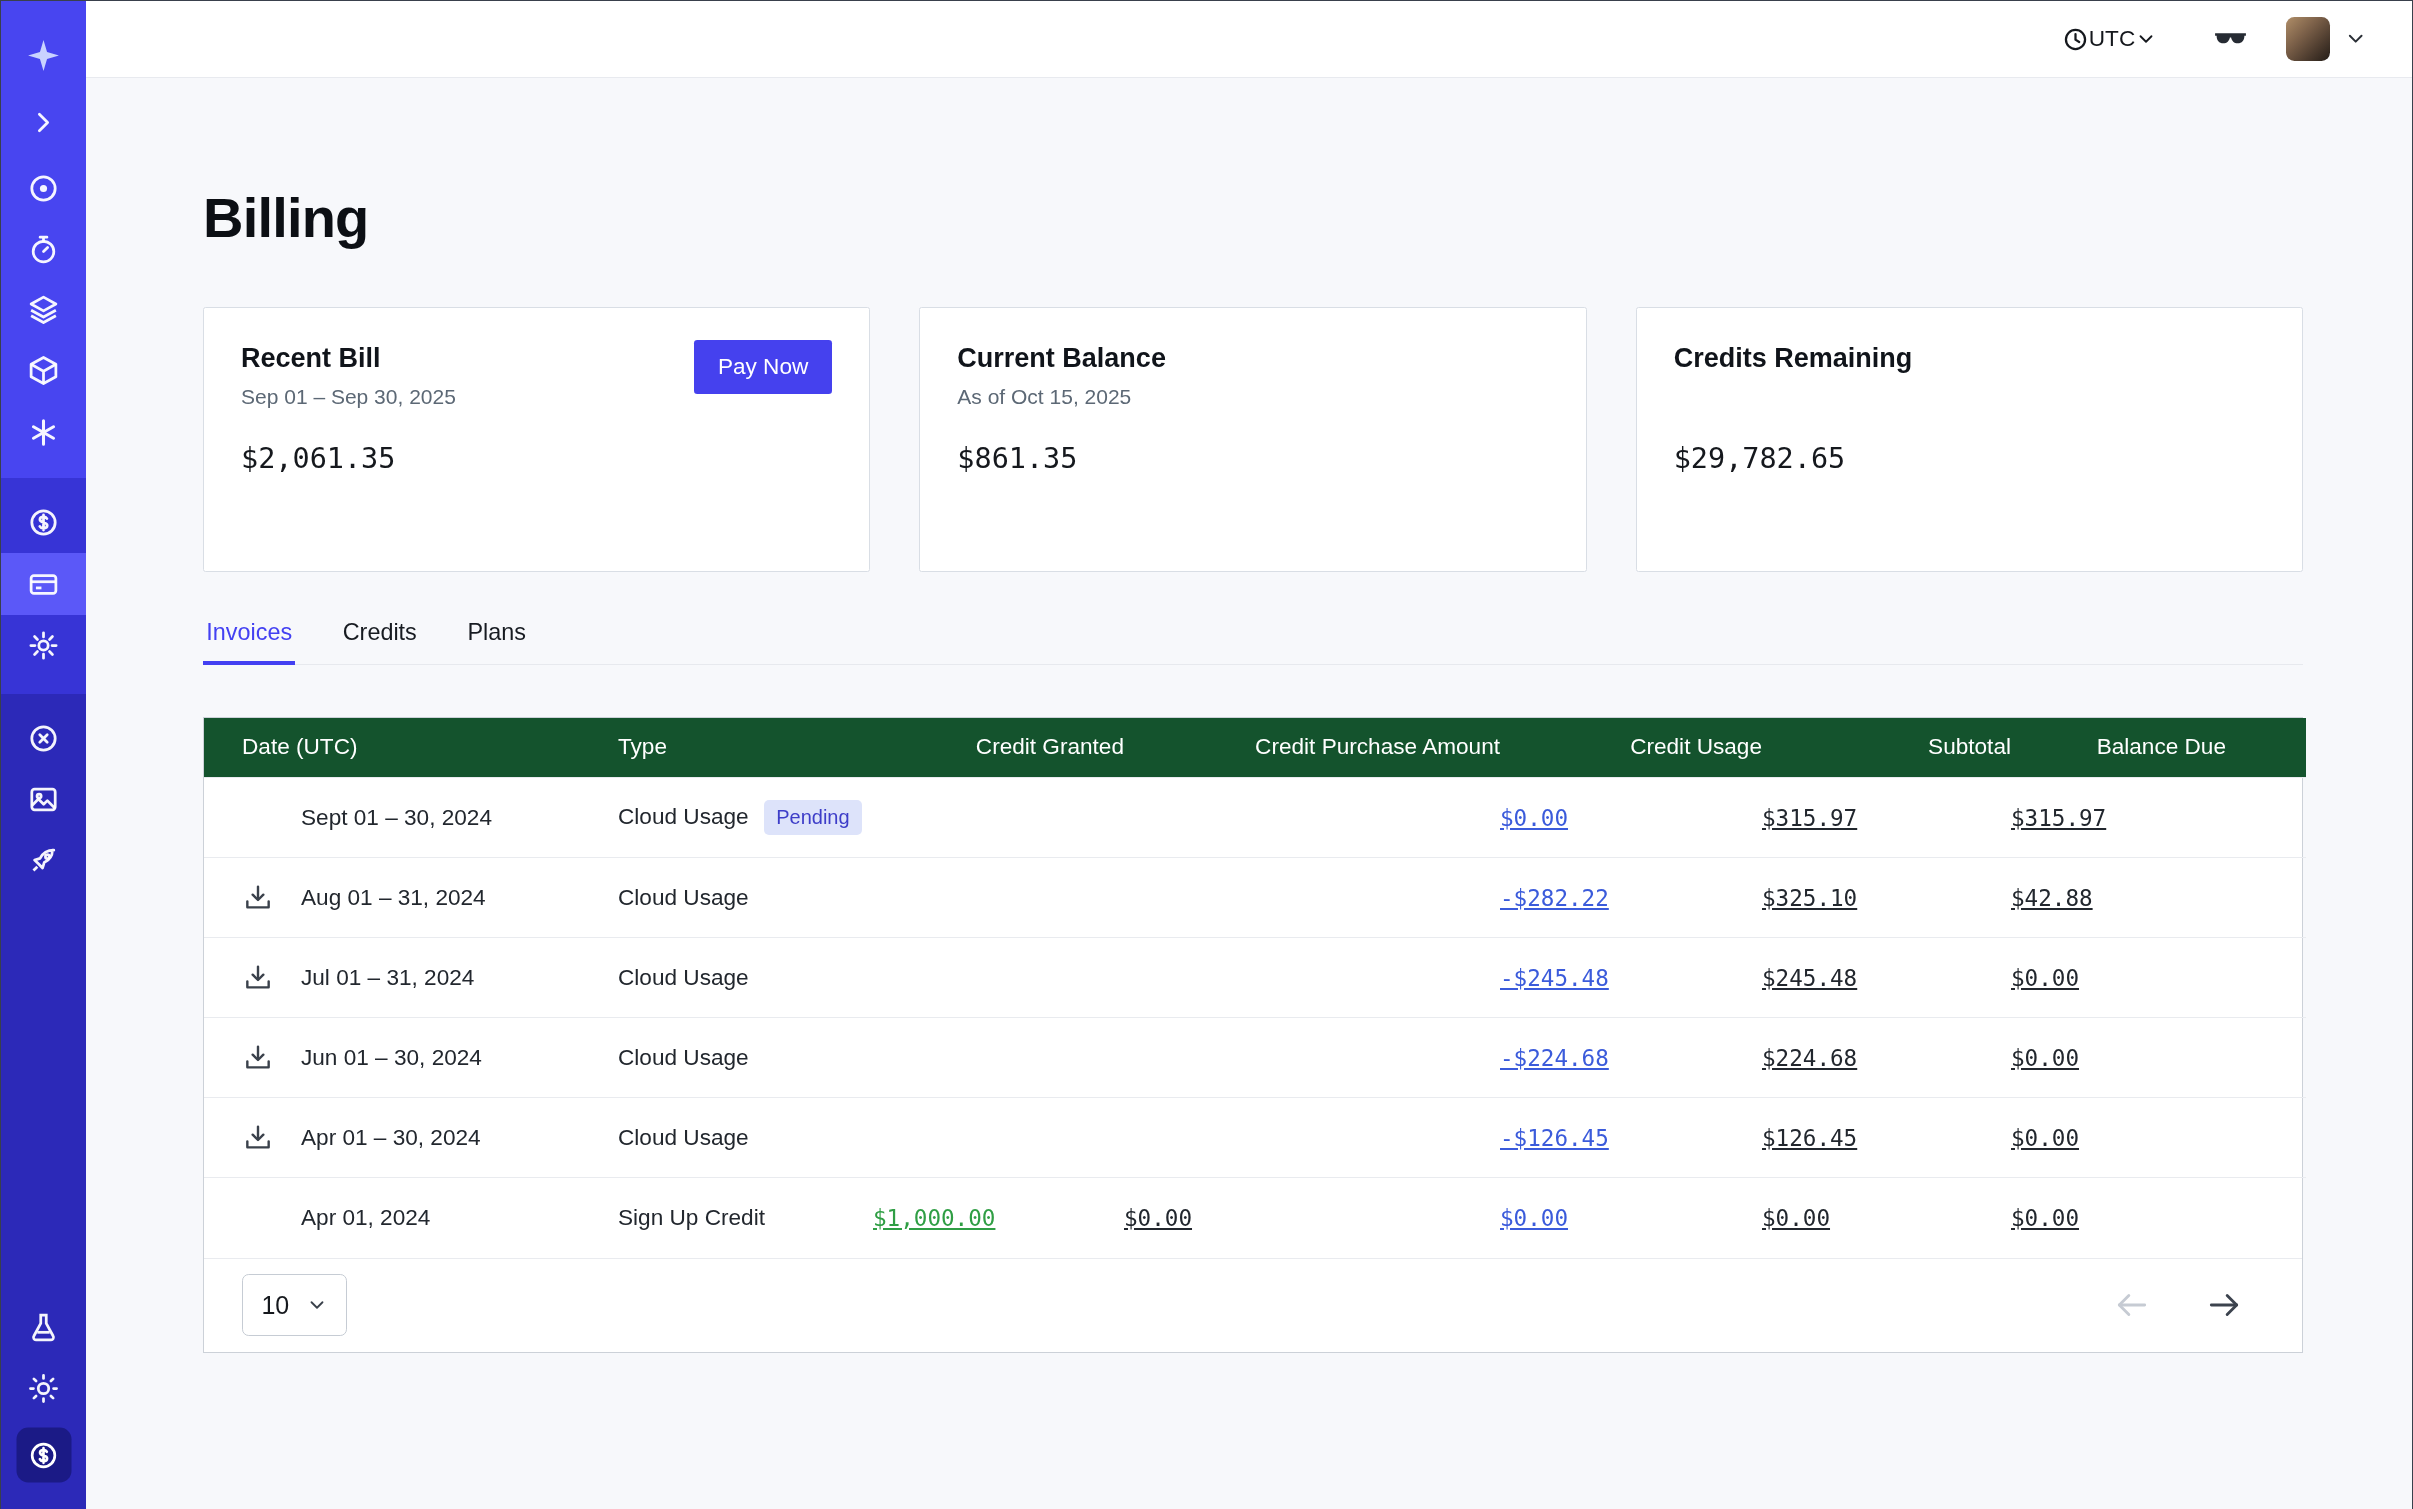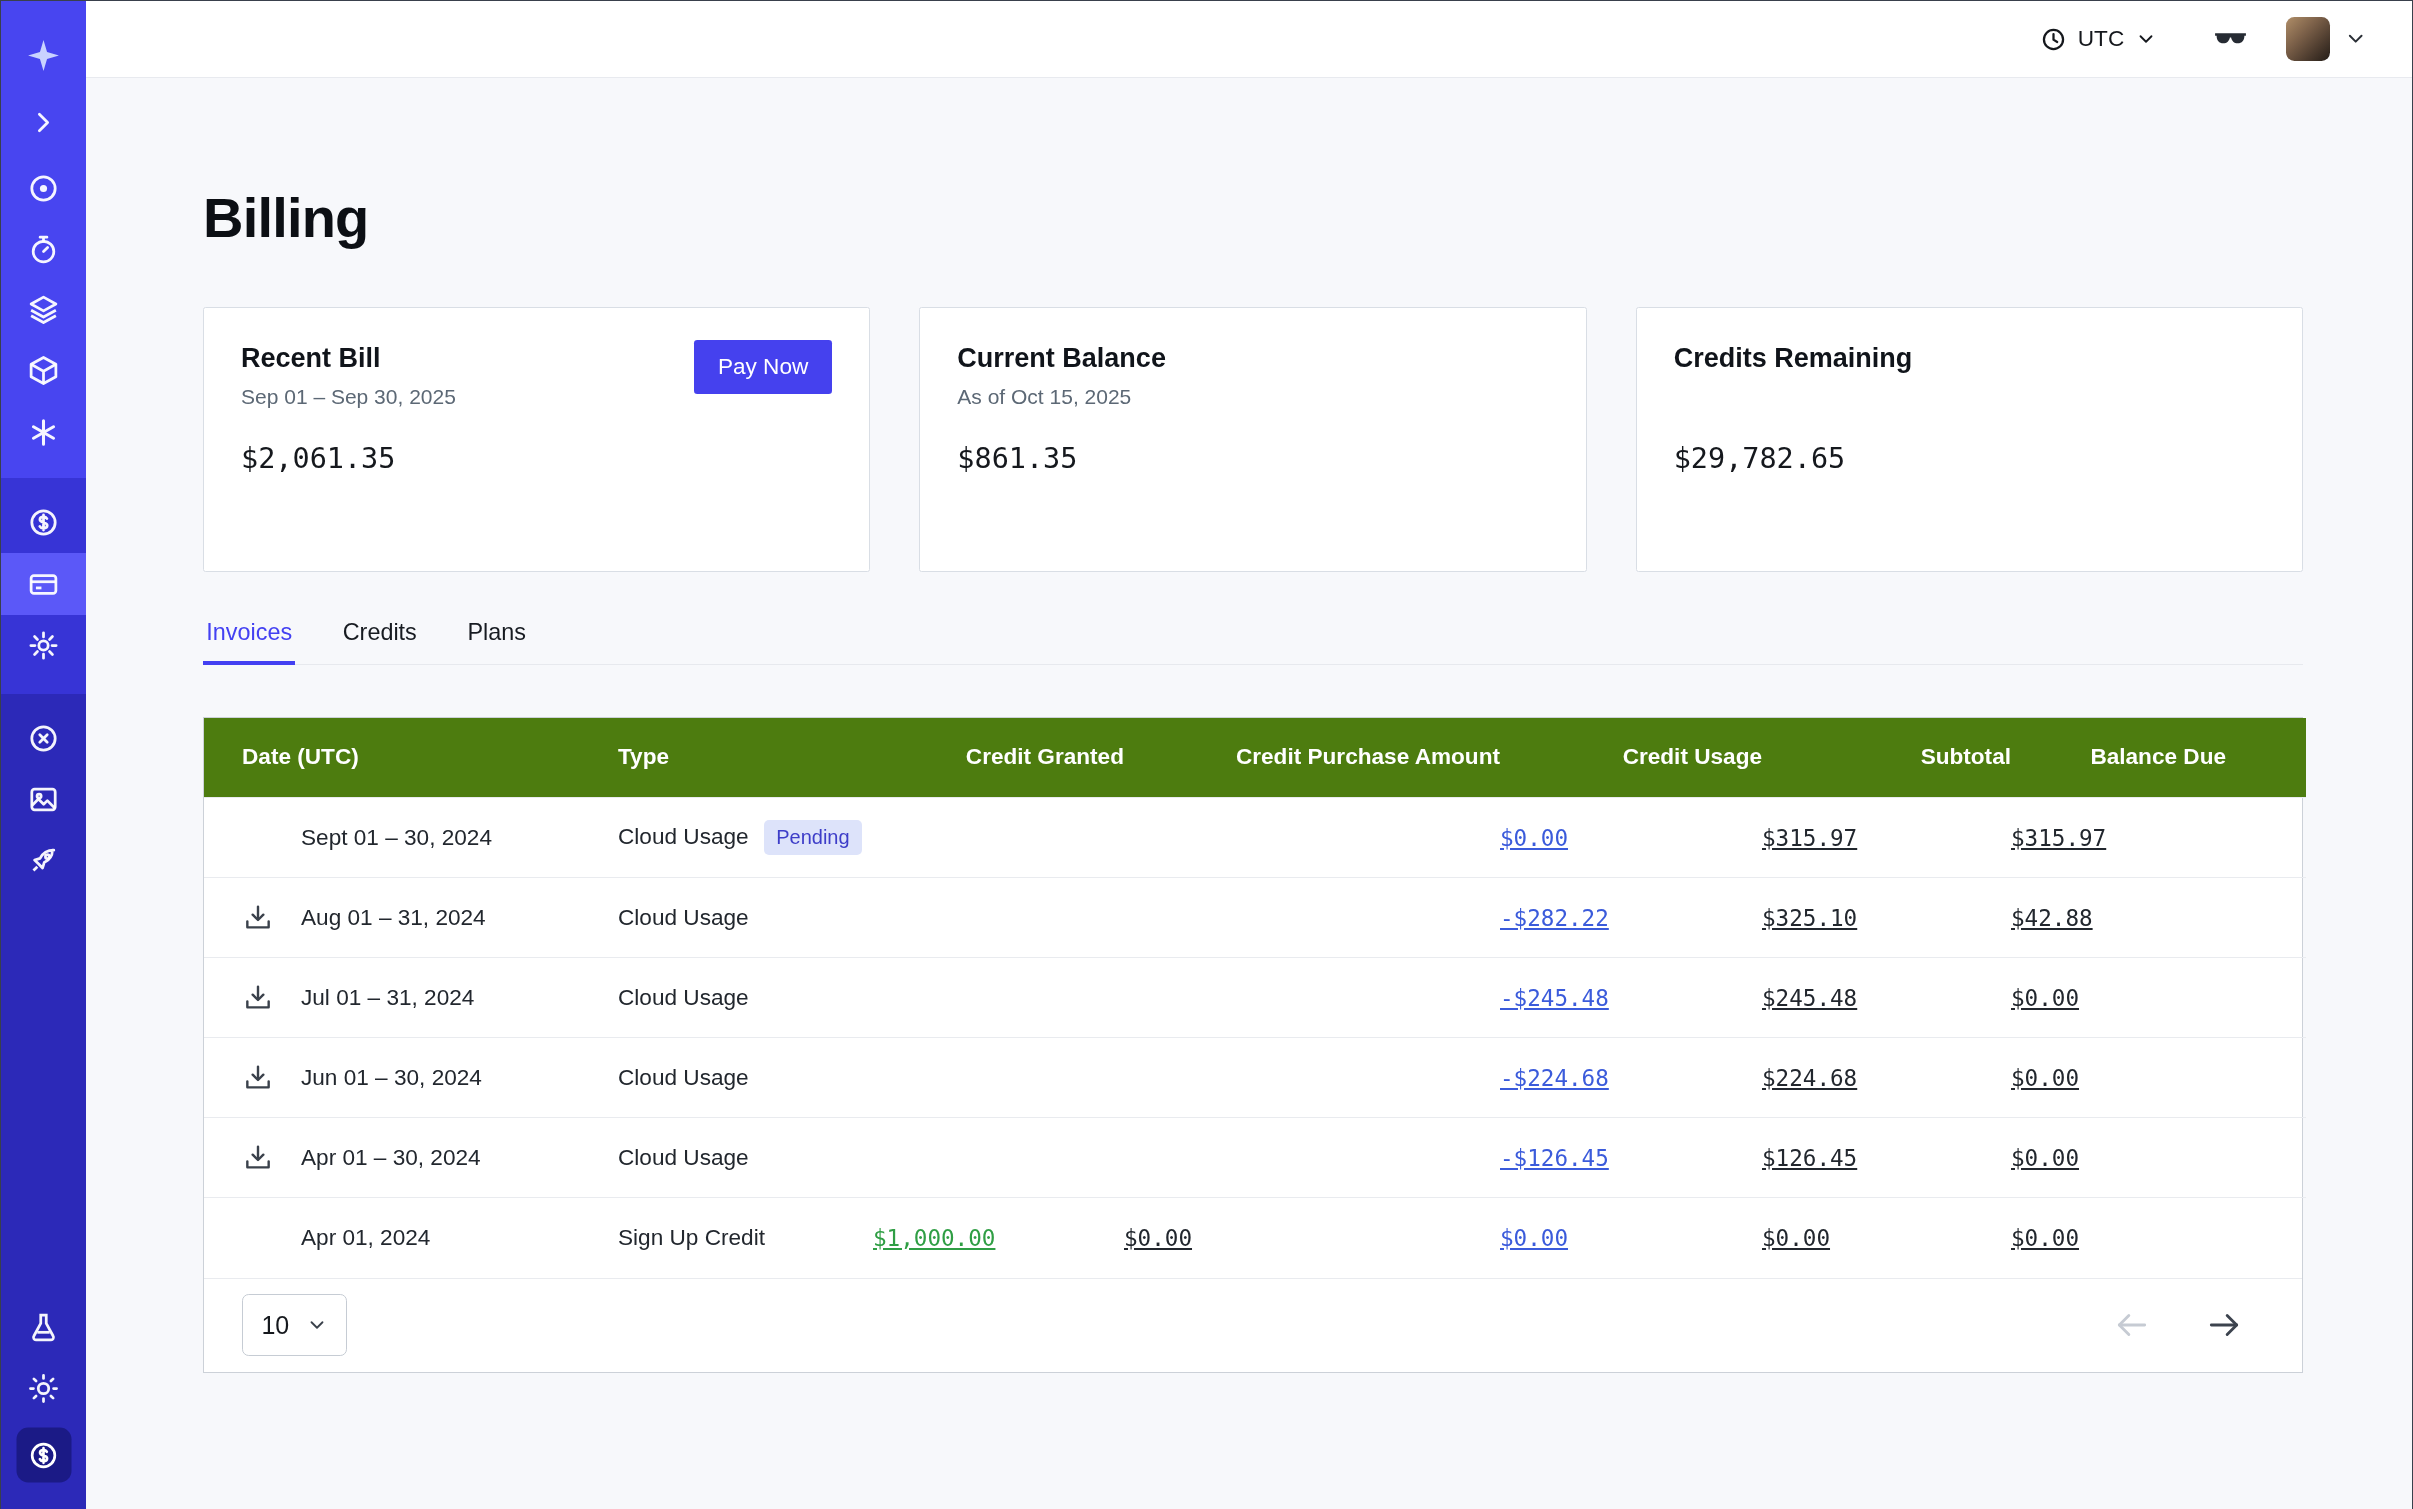--- a/index.html
+++ b/index.html
@@ -21,21 +21,21 @@
   .sb-icon svg{width:33px;height:33px;}
   .sb-logo svg{width:37px;height:37px;color:#c9d2ff;}
   .sb-bottom-badge{position:absolute;left:50%;top:1454px;transform:translate(-50%,-50%);
     width:55px;height:55px;background:#1b1a86;border-radius:11.7px;
     display:flex;align-items:center;justify-content:center;color:#fff;}
   .sb-bottom-badge svg{width:32px;height:32px;}
   
   .topbar{position:absolute;left:85px;top:0;right:0;height:77px;background:#fff;
     border-bottom:0.8px solid #e8eaef;display:flex;align-items:center;justify-content:flex-end;
     padding-right:45px;z-index:4;}
-  .tz{display:flex;align-items:center;gap:11px;font-size:22.6px;color:#15181d;font-weight:500;cursor:pointer;}
+  .tz{display:flex;align-items:center;font-size:22.6px;color:#15181d;font-weight:500;cursor:pointer;}
   .tz svg{color:#15181d;}
   .tb-gap-lg{width:55px;}
   .tb-gap-md{width:37px;}
   .tb-gap-sm{width:13.4px;}
   .glasses{display:flex;align-items:center;color:#262b33;cursor:pointer;}
   .avatar{width:44px;height:44px;border-radius:8.4px;cursor:pointer;
     background:linear-gradient(135deg,#b08e68 0%,#7a5f48 40%,#47372b 75%,#241d17 100%);}
   .chev{display:flex;align-items:center;color:#2a2f36;cursor:pointer;}
   
   .main{position:absolute;left:85px;top:77px;right:0;bottom:0;background:#f7f8fb;
@@ -55,21 +55,21 @@
   
   .tabs{display:flex;gap:44px;margin-top:47px;border-bottom:1.7px solid #e7e9ee;}
   .tab{font-size:23.4px;color:#171b21;padding:0 3.3px 17.6px;position:relative;font-weight:500;cursor:pointer;}
   .tab.active{color:#4340f2;}
   .tab.active::after{content:"";position:absolute;left:0;right:0;bottom:-1.7px;height:4.2px;background:#4340f2;}
   
   .tablewrap{margin-top:52px;background:#fff;border:0.8px solid #ccd1d8;}
   table{width:100%;border-collapse:collapse;table-layout:fixed;}
   col.c1{width:414px;} col.c2{width:255px;} col.c3{width:251px;} col.c4{width:376px;}
   col.c5{width:262px;} col.c6{width:249px;} col.c7{width:295px;}
-  thead th{background:#4d7c0f;color:#fff;font-size:22.6px;font-weight:700;height:80px;
+  thead th{background:#14532d;color:#fff;font-size:22.6px;font-weight:400;height:60px;
     white-space:nowrap;}
   th.left{text-align:left;}
   th.first{padding-left:38px;}
   th.num{text-align:right;}
   th.last{padding-right:80px;}
   tbody td{height:80px;font-size:22.6px;color:#22272e;border-top:0.8px solid #e9ebef;white-space:nowrap;}
   td.datecell{padding-left:38px;}
   .daterow{display:flex;align-items:center;}
   .dlslot{width:59px;display:inline-flex;align-items:center;color:#3a414b;}
   .dlslot svg{width:32px;height:32px;cursor:pointer;}

